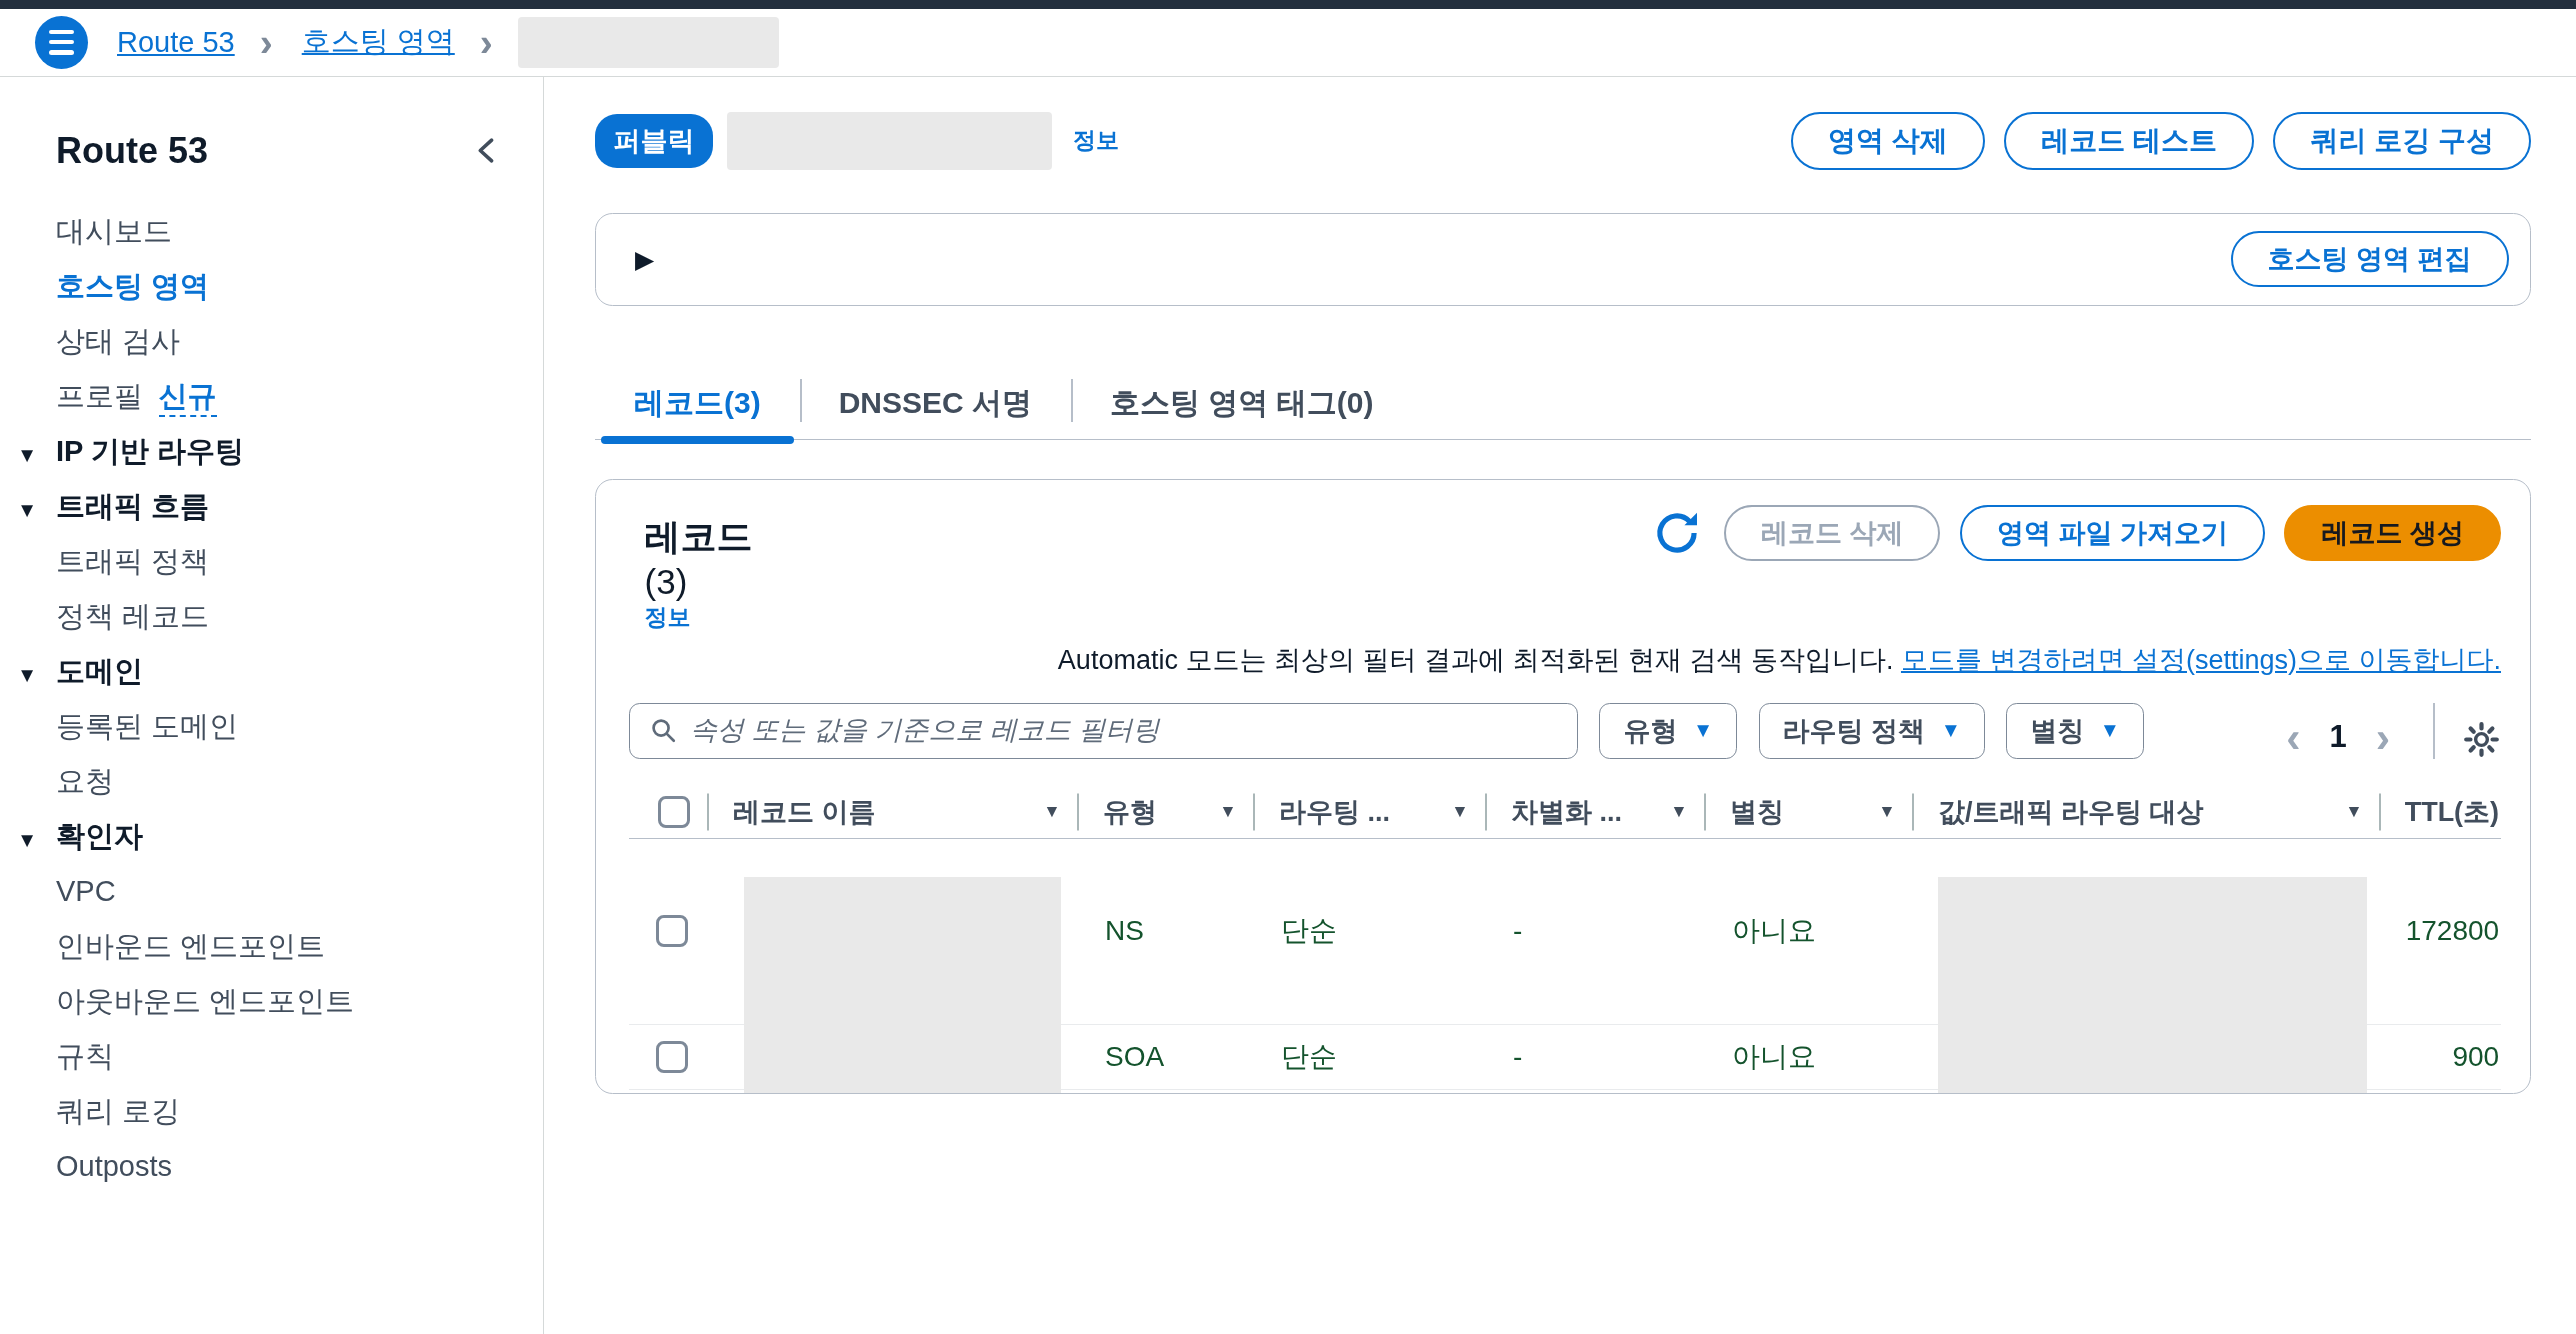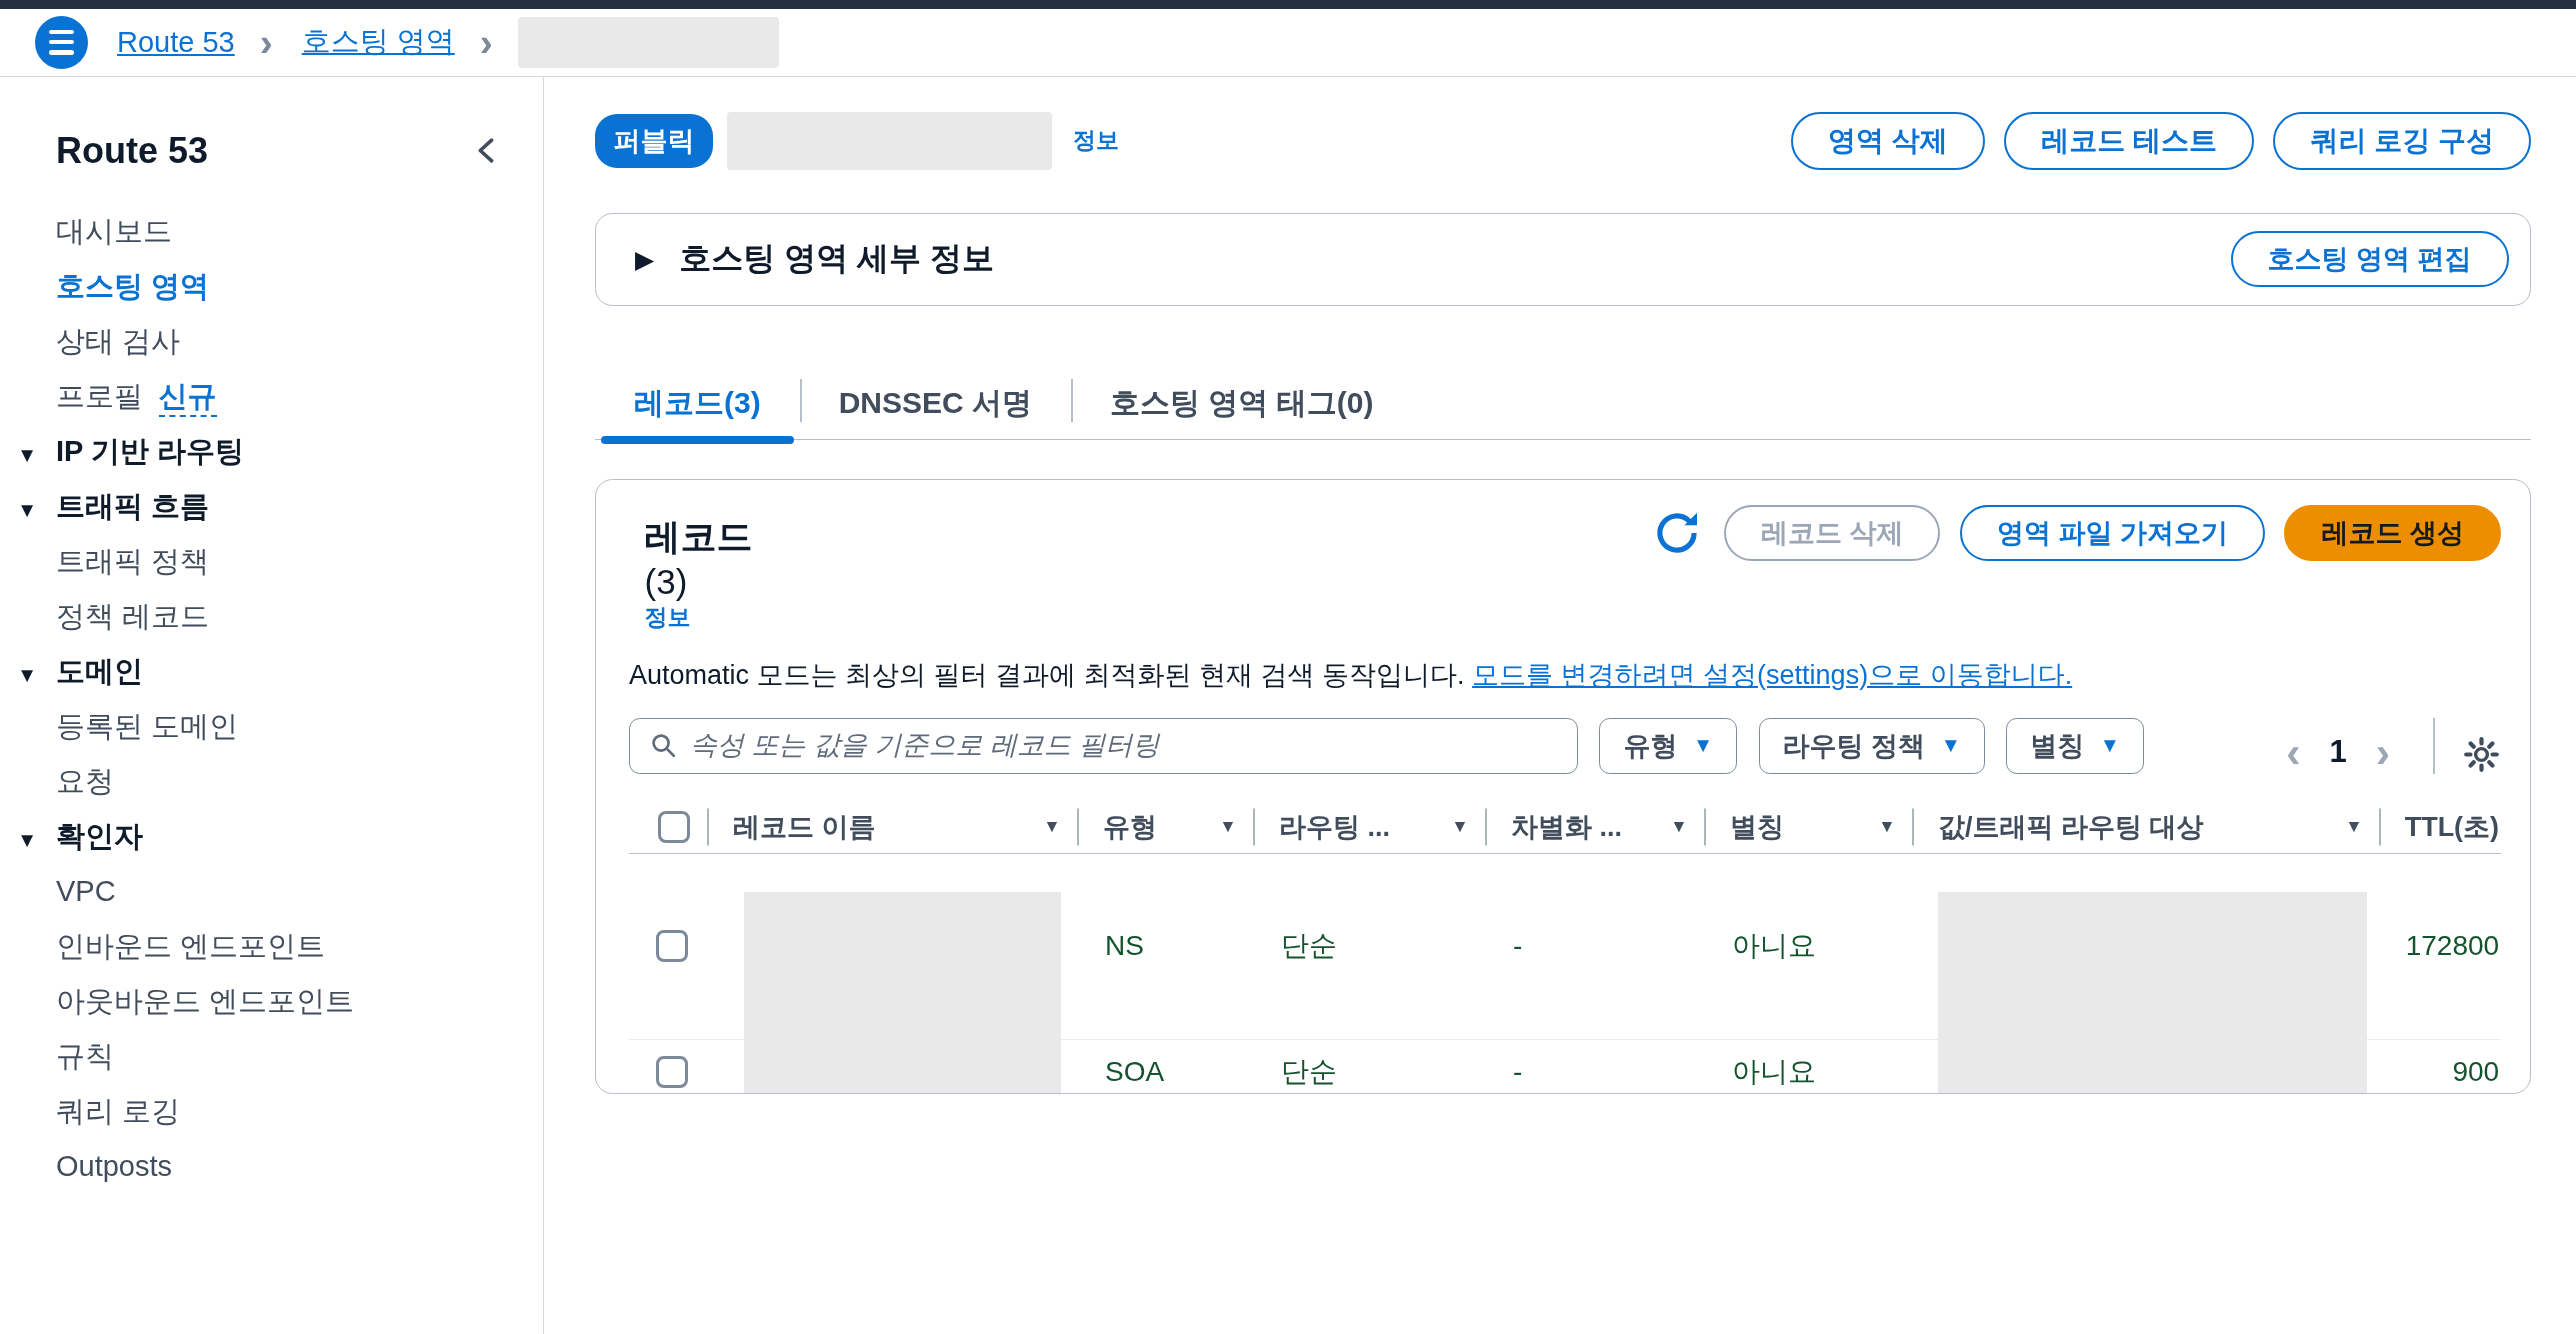--- a/index.html
+++ b/index.html
@@ -66,21 +66,21 @@
   
   .records-card { margin-top:39px; height:615px; padding:25px 29px 0 33px; overflow:hidden; }
   .rec-head { display:flex; align-items:flex-start; }
   .rec-title-wrap { display:flex; align-items:baseline; padding-top:7.8px;flex-direction:column; }
   .rec-title { font-size:36px; font-weight:700; }
   .rec-count { font-size:35px; font-weight:400; margin-left:9.7px; }
   .rec-info { font-size:23px; font-weight:700; color:#0972d3; margin-left:15.6px; cursor:pointer; }
   .rec-actions { margin-left:auto; display:flex; align-items:center; gap:19.5px; }
   .icon-btn { cursor:pointer; display:flex; align-items:center; }
 
-  .rec-desc { margin-top:24px; font-size:27px; color:#0f1b2a; }
+  .rec-desc { margin-top:9px; font-size:27px; color:#0f1b2a;text-align:right; }
   .rec-desc a { color:#0972d3; text-decoration:underline; font-weight:500; cursor:pointer; }
 
   .filter-row { margin-top:25px; display:flex; align-items:flex-end; gap:21.4px; }
   .searchbox { position:relative; width:949px; }
   .searchbox svg { position:absolute; left:19.5px; top:13.6px; }
   .searchbox input { width:100%; height:56px; border:1.9px solid #7d8998; border-radius:10.7px;
     padding:0 19.5px 0 60px; font-size:27px; font-style:italic; color:#414d5c; outline:none;
     font-family:"Liberation Sans","DejaVu Sans",sans-serif; }
   .searchbox input::placeholder { color:#5f6b7a; opacity:1; }
   .dropdown { height:56px; border:1.9px solid #7d8998; border-radius:10.7px; background:#fff;
@@ -188,21 +188,20 @@
       <a class="info-link">정보</a>
       <div class="zone-actions">
         <button class="pill">영역 삭제</button>
         <button class="pill">레코드 테스트</button>
         <button class="pill">쿼리 로깅 구성</button>
       </div>
     </div>
 
     <div class="card details-card">
       <span class="details-caret">▶</span>
-      <span class="details-title">호스팅 영역 세부 정보</span>
       <button class="pill sm">호스팅 영역 편집</button>
     </div>
 
     <div class="tabs">
       <div class="tab active">레코드(3)</div>
       <div class="tab">DNSSEC 서명</div>
       <div class="tab">호스팅 영역 태그(0)</div>
     </div>
 
     <div class="card records-card">

